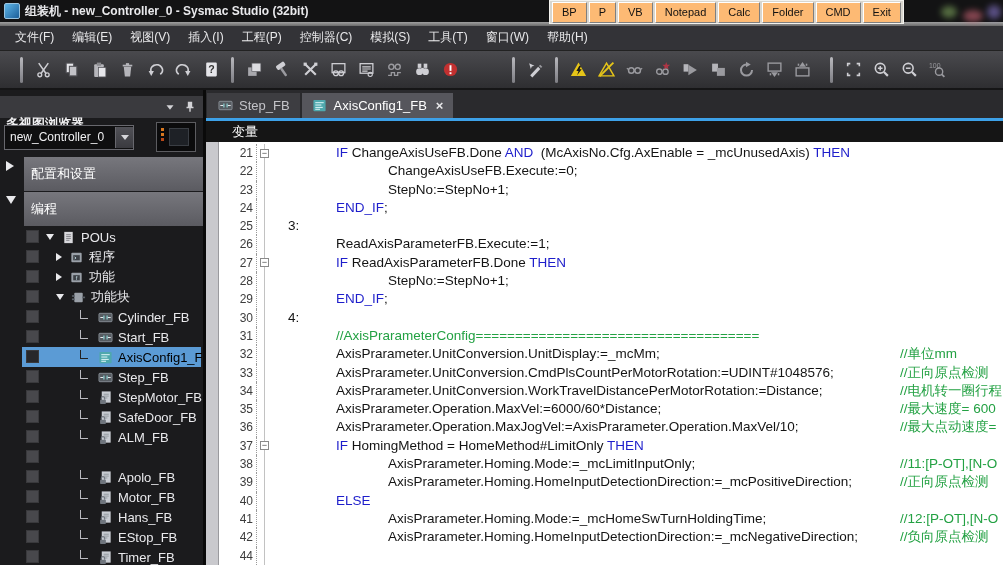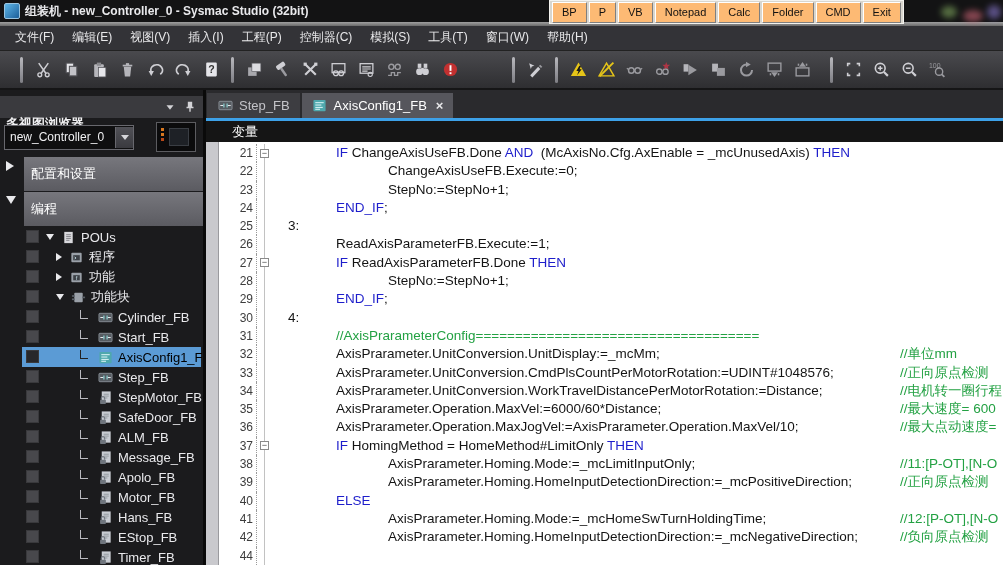--- a/index.html
+++ b/index.html
@@ -525,32 +525,20 @@
                   <path d="M6 4.5 h5.5 M6 6.5 h5.5 M6 8.5 h4" stroke="#8a8f96" stroke-width=".9" fill="none"></path>
                   <path d="M3.5 10.5 v-1.6 a1.8 1.8 0 0 1 3.6 0 v1.6" fill="none" stroke="#70767e" stroke-width="1.2"></path>
                   <rect x="2.2" y="10.3" width="6.2" height="4.7" rx=".8" fill="#70767e"></rect>
                 </svg>
               </span>
               <span class="tlabel">ALM_FB</span>
             </div>
           </div>
           <div class="trow d3">
             <span class="tsq"></span>
-            <div class="tcontent">
-              <span class="branch"></span>
-              <span class="tico">
-                <svg viewBox="0 0 16 16">
-                  <rect x="4" y="1.5" width="9.5" height="12" fill="#c8ccd2"></rect>
-                  <path d="M6 4.5 h5.5 M6 6.5 h5.5 M6 8.5 h4" stroke="#8a8f96" stroke-width=".9" fill="none"></path>
-                  <path d="M3.5 10.5 v-1.6 a1.8 1.8 0 0 1 3.6 0 v1.6" fill="none" stroke="#70767e" stroke-width="1.2"></path>
-                  <rect x="2.2" y="10.3" width="6.2" height="4.7" rx=".8" fill="#70767e"></rect>
-                </svg>
-              </span>
-              <span class="tlabel">Message_FB</span>
-            </div>
           </div>
           <div class="trow d3">
             <span class="tsq"></span>
             <div class="tcontent">
               <span class="branch"></span>
               <span class="tico">
                 <svg viewBox="0 0 16 16">
                   <rect x="4" y="1.5" width="9.5" height="12" fill="#c8ccd2"></rect>
                   <path d="M6 4.5 h5.5 M6 6.5 h5.5 M6 8.5 h4" stroke="#8a8f96" stroke-width=".9" fill="none"></path>
                   <path d="M3.5 10.5 v-1.6 a1.8 1.8 0 0 1 3.6 0 v1.6" fill="none" stroke="#70767e" stroke-width="1.2"></path>

